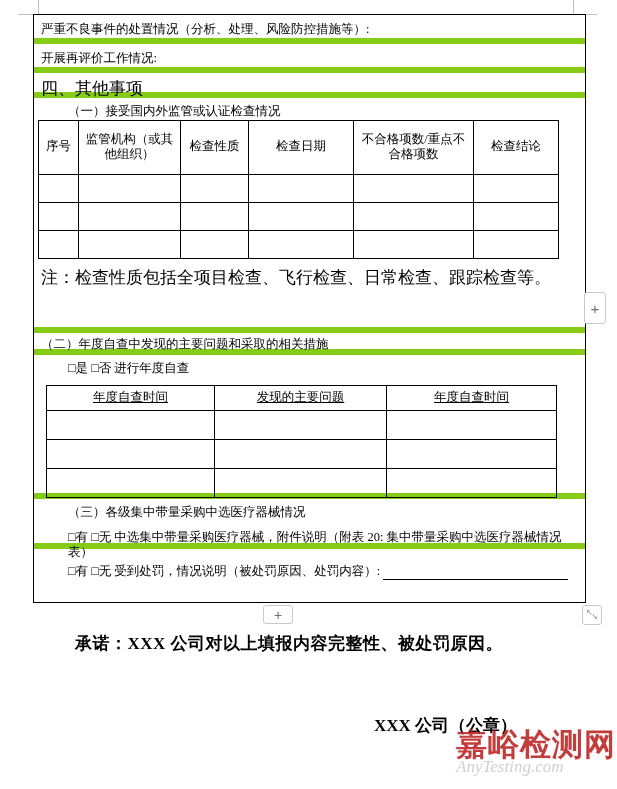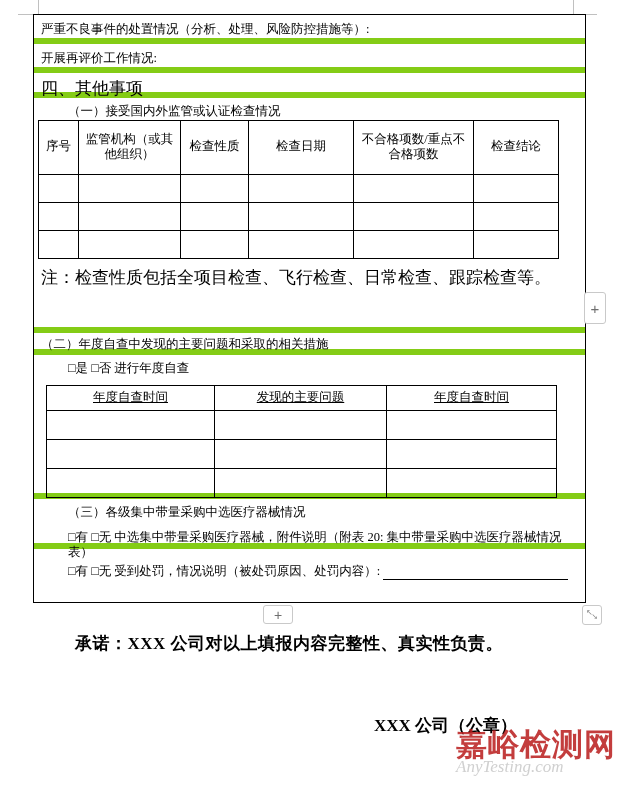--- a/index.html
+++ b/index.html
@@ -179,19 +179,19 @@
 
   </div>
 
   <div class="ctrl plus-right">+</div>
   <div class="ctrl plus-bottom">+</div>
   <div class="ctrl resize-handle">
     <span class="a1">↖</span>
     <span class="a2">↘</span>
   </div>
 
-  <div class="promise">承诺：XXX 公司对以上填报内容完整性、真实性负责。</div>
+  <div class="promise">承诺：XXX 公司对以上填报内容完整性、被处罚原因。</div>
   <div class="sig-company">XXX 公司（公章）</div>
 
   <div class="wm-cn">嘉峪检测网</div>
   <div class="wm-en">AnyTesting.com</div>
 
 </div>
 
 </body></html>

